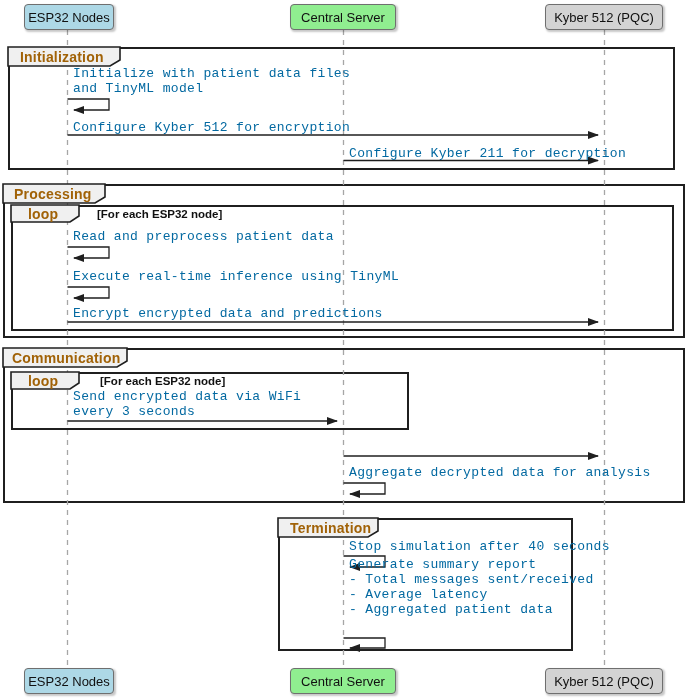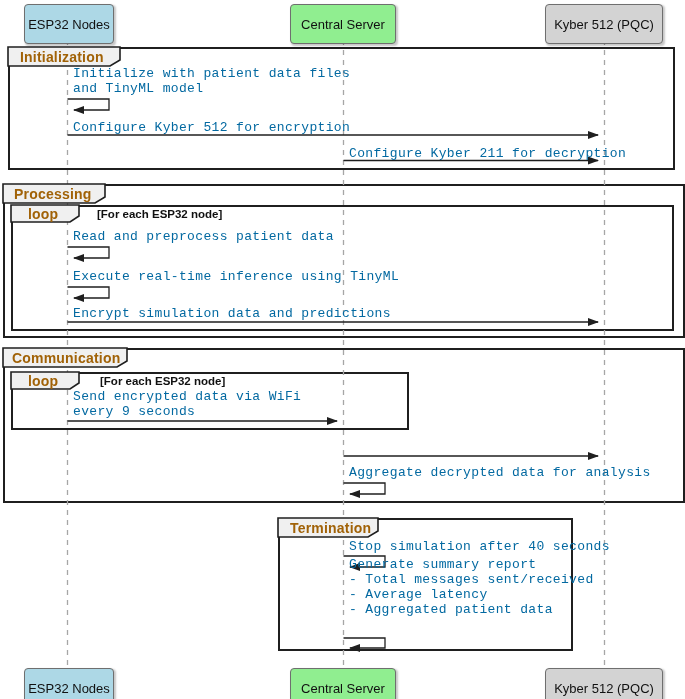--- a/index.html
+++ b/index.html
@@ -5,21 +5,21 @@
   html,body{margin:0;padding:0;background:#fff;}
   .canvas{
     position:relative;width:685px;height:699px;background:#ffffff;
     font-family:"Liberation Sans",sans-serif;overflow:hidden;
   }
   .frame{
     position:absolute;border:2px solid #1f1f1f;background:transparent;
     box-sizing:border-box;
   }
   .actor{
-    position:absolute;height:40px;border:1px solid #6f6f6f;border-radius:4px;
+    position:absolute;height:26px;border:1px solid #6f6f6f;border-radius:4px;
     display:flex;align-items:center;justify-content:center;
     font-size:13px;color:#111;box-sizing:border-box;
     box-shadow:1.5px 1.5px 2px rgba(0,0,0,.22);
   }
   .msg{
     position:absolute;font-size:13px;line-height:15px;letter-spacing:.35px;
     color:#0369a1;white-space:pre-line;font-family:Liberation Mono, monospace;
   }
   .tab-label{position:absolute;font-size:14px;font-weight:bold;color:#a16207;letter-spacing:.2px;}
   .guard{position:absolute;font-size:11.5px;font-weight:bold;color:#111;}
@@ -79,23 +79,23 @@
   <div class="tab-label" style="left:28px;top:373px">loop</div>
   <div class="guard" style="left:100px;top:375px">[For each ESP32 node]</div>
   <div class="tab-label" style="left:290px;top:520px">Termination</div>
 
   <div class="msg" style="left:73px;top:66px">Initialize with patient data files
 and TinyML model</div>
   <div class="msg" style="left:73px;top:120px">Configure Kyber 512 for encryption</div>
   <div class="msg" style="left:349px;top:146px">Configure Kyber 211 for decryption</div>
   <div class="msg" style="left:73px;top:269px">Execute real-time inference using TinyML</div>
   <div class="msg" style="left:73px;top:229px">Read and preprocess patient data</div>
-  <div class="msg" style="left:73px;top:306px">Encrypt simulation data and predictions</div>
+  <div class="msg" style="left:73px;top:306px">Encrypt encrypted data and predictions</div>
   <div class="msg" style="left:73px;top:389px">Send encrypted data via WiFi
-every 9 seconds</div>
+every 3 seconds</div>
   <div class="msg" style="left:349px;top:465px">Aggregate decrypted data for analysis</div>
   <div class="msg" style="left:349px;top:539px">Stop simulation after 40 seconds</div>
   <div class="msg" style="left:349px;top:557px">Generate summary report
 - Total messages sent/received
 - Average latency
 - Aggregated patient data</div>
 
   <div class="actor" style="left: 24px; top: 4px; width: 90px; background: rgb(173, 216, 230);">
     <span>ESP32 Nodes</span>
   </div>

